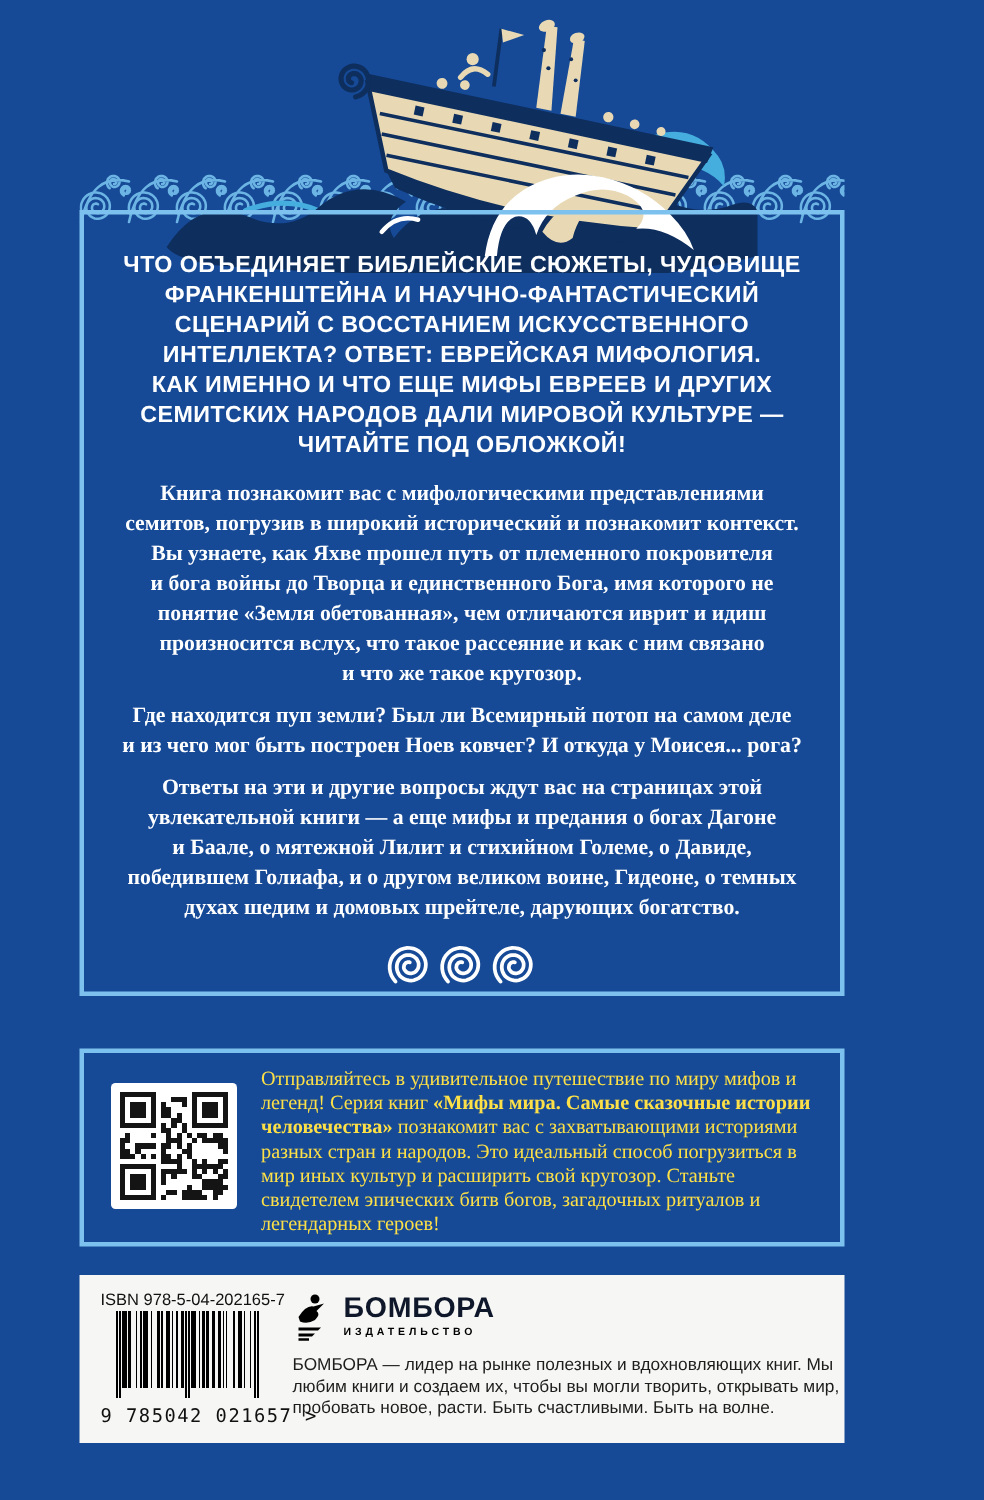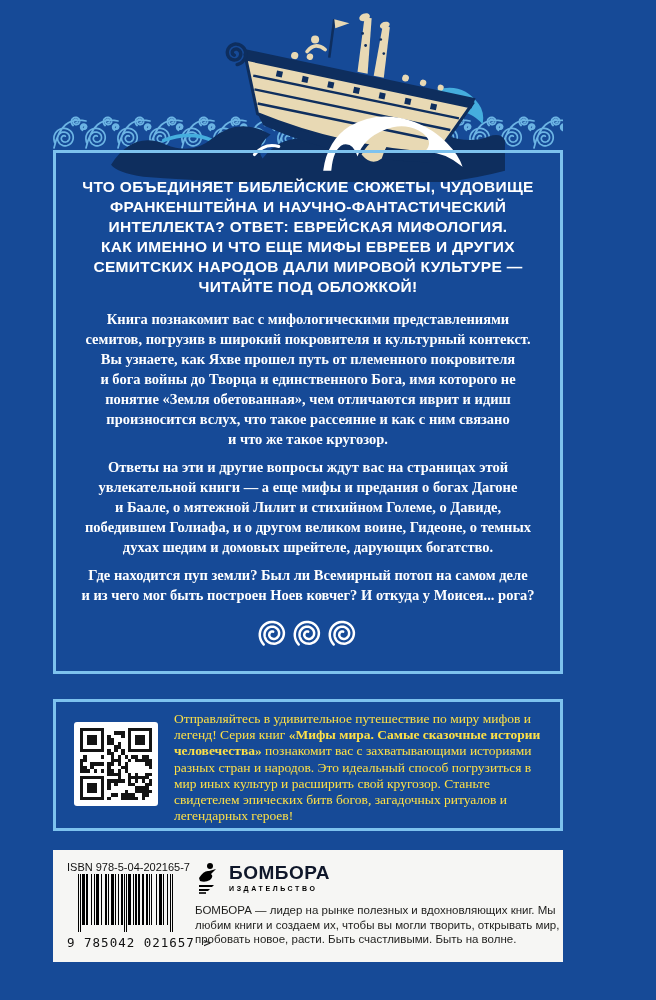--- a/index.html
+++ b/index.html
@@ -7,21 +7,21 @@
     position:relative;width:656px;height:1000px;overflow:hidden;
     background:#164a97;
     font-family:"Liberation Sans",sans-serif;
   }
   
   .band{position:absolute;left:53px;top:108px;width:510px;height:46px;}
   
   .ship{position:absolute;left:103px;top:10px;width:404px;height:172px;}
   
   .frame{
-    position:absolute;left:53px;top:150px;width:510px;height:524px;
+    position:absolute;left:53px;top:140px;width:510px;height:524px;
     border:3px solid #7dc2ee;box-sizing:border-box;
   }
   .headline{
     margin-top:24px;text-align:center;color:#ffffff;
     font:bold 15.5px/20px "Liberation Sans",sans-serif;letter-spacing:.3px;
   }
   .bodytext{
     margin-top:12px;text-align:center;color:#ffffff;
     font:bold 14.5px/20px "Liberation Serif",serif;
   }
@@ -122,44 +122,45 @@
     <path fill="#ffffff" d="M218,158 Q222,128 244,114 Q268,100 296,106 Q322,112 340,130 Q352,142 356,154 Q336,138 318,140 Q330,128 312,118 Q296,110 278,118 Q258,126 252,144 Q248,130 238,132 Q228,136 226,158 Z"></path>
     <path d="M150,142 q10,-12 24,-8" fill="none" stroke="#ffffff" stroke-width="3" stroke-linecap="round"></path>
 
     <path fill="#e8d9b4" d="M256,142 Q268,120 292,122 Q280,130 276,146 Q266,154 256,142 Z"></path>
   </svg>
 
   <div class="frame">
     <div class="headline">
       <div>ЧТО ОБЪЕДИНЯЕТ БИБЛЕЙСКИЕ СЮЖЕТЫ, ЧУДОВИЩЕ</div>
       <div>ФРАНКЕНШТЕЙНА И НАУЧНО-ФАНТАСТИЧЕСКИЙ</div>
+      <div>СЦЕНАРИЙ С ВОССТАНИЕМ ИСКУССТВЕННОГО</div>
       <div>ИНТЕЛЛЕКТА? ОТВЕТ: ЕВРЕЙСКАЯ МИФОЛОГИЯ.</div>
       <div>КАК ИМЕННО И ЧТО ЕЩЕ МИФЫ ЕВРЕЕВ И ДРУГИХ</div>
       <div>СЕМИТСКИХ НАРОДОВ ДАЛИ МИРОВОЙ КУЛЬТУРЕ —</div>
       <div>ЧИТАЙТЕ ПОД ОБЛОЖКОЙ!</div>
     </div>
     <div class="bodytext">
       <div>Книга познакомит вас с мифологическими представлениями</div>
-      <div>семитов, погрузив в широкий покровителя и культурный контекст.</div>
+      <div>семитов, погрузив в широкий исторический и познакомит контекст.</div>
       <div>Вы узнаете, как Яхве прошел путь от племенного покровителя</div>
       <div>и бога войны до Творца и единственного Бога, имя которого не</div>
       <div>понятие «Земля обетованная», чем отличаются иврит и идиш</div>
       <div>произносится вслух, что такое рассеяние и как с ним связано</div>
       <div>и что же такое кругозор.</div>
+    </div>
+    <div class="bodytext follow">
+      <div>Где находится пуп земли? Был ли Всемирный потоп на самом деле</div>
+      <div>и из чего мог быть построен Ноев ковчег? И откуда у Моисея... рога?</div>
     </div>
     <div class="bodytext follow">
       <div>Ответы на эти и другие вопросы ждут вас на страницах этой</div>
       <div>увлекательной книги — а еще мифы и предания о богах Дагоне</div>
       <div>и Баале, о мятежной Лилит и стихийном Големе, о Давиде,</div>
       <div>победившем Голиафа, и о другом великом воине, Гидеоне, о темных</div>
       <div>духах шедим и домовых шрейтеле, дарующих богатство.</div>
-    </div>
-    <div class="bodytext follow">
-      <div>Где находится пуп земли? Был ли Всемирный потоп на самом деле</div>
-      <div>и из чего мог быть построен Ноев ковчег? И откуда у Моисея... рога?</div>
     </div>
     <svg class="ornament" id="ornament-svg" width="104" height="34" viewBox="0 0 104 34">
         <path d="M7.7 27.4L6.2 25.5L5.0 23.4L4.2 21.2L3.8 18.9L3.8 16.5L4.2 14.3L5.0 12.1L6.1 10.2L7.6 8.5L9.3 7.1L11.2 6.0L13.3 5.3L15.4 4.9L17.5 5.0L19.6 5.4L21.5 6.1L23.3 7.2L24.8 8.5L26.0 10.1L27.0 11.9L27.6 13.7L27.9 15.6L27.8 17.5L27.4 19.4L26.7 21.1L25.7 22.7L24.5 24.0L23.1 25.1L21.5 25.9L19.9 26.5L18.2 26.7L16.5 26.6L14.8 26.2L13.3 25.6L11.9 24.7L10.7 23.6L9.8 22.3L9.1 20.9L8.7 19.5L8.5 17.9L8.6 16.5L8.9 15.0L9.5 13.7L10.3 12.5L11.3 11.5L12.4 10.7L13.7 10.1L14.9 9.8L16.2 9.7L17.5 9.8L18.7 10.1L19.9 10.7L20.8 11.4L21.7 12.2L22.3 13.2L22.8 14.2L23.1 15.3L23.1 16.4L23.0 17.5L22.7 18.5L22.2 19.4L21.6 20.2L20.9 20.9L20.1 21.4L19.2 21.7L18.3 21.9L17.4 21.9L16.6 21.8L15.8 21.5L15.1 21.1L14.5 20.6L14.0 20.0L13.6 19.4L13.3 18.7L13.2 18.0L13.3 17.3L13.4 16.7L13.6 16.1L14.0 15.6L14.4 15.1L14.8 14.8L15.3 14.6L15.8 14.4L16.3 14.4L16.8 14.4L17.2 14.6" fill="none" stroke="#ffffff" stroke-width="2.5" stroke-linecap="round"></path>
         <path d="M42.7 27.4L41.2 25.5L40.0 23.4L39.2 21.2L38.8 18.9L38.8 16.5L39.2 14.3L40.0 12.1L41.1 10.2L42.6 8.5L44.3 7.1L46.2 6.0L48.3 5.3L50.4 4.9L52.5 5.0L54.6 5.4L56.5 6.1L58.3 7.2L59.8 8.5L61.0 10.1L62.0 11.9L62.6 13.7L62.9 15.6L62.8 17.5L62.4 19.4L61.7 21.1L60.7 22.7L59.5 24.0L58.1 25.1L56.5 25.9L54.9 26.5L53.2 26.7L51.5 26.6L49.8 26.2L48.3 25.6L46.9 24.7L45.7 23.6L44.8 22.3L44.1 20.9L43.7 19.5L43.5 17.9L43.6 16.5L43.9 15.0L44.5 13.7L45.3 12.5L46.3 11.5L47.4 10.7L48.7 10.1L49.9 9.8L51.2 9.7L52.5 9.8L53.7 10.1L54.9 10.7L55.8 11.4L56.7 12.2L57.3 13.2L57.8 14.2L58.1 15.3L58.1 16.4L58.0 17.5L57.7 18.5L57.2 19.4L56.6 20.2L55.9 20.9L55.1 21.4L54.2 21.7L53.3 21.9L52.4 21.9L51.6 21.8L50.8 21.5L50.1 21.1L49.5 20.6L49.0 20.0L48.6 19.4L48.3 18.7L48.2 18.0L48.3 17.3L48.4 16.7L48.6 16.1L49.0 15.6L49.4 15.1L49.8 14.8L50.3 14.6L50.8 14.4L51.3 14.4L51.8 14.4L52.2 14.6" fill="none" stroke="#ffffff" stroke-width="2.5" stroke-linecap="round"></path>
         <path d="M77.7 27.4L76.2 25.5L75.0 23.4L74.2 21.2L73.8 18.9L73.8 16.5L74.2 14.3L75.0 12.1L76.1 10.2L77.6 8.5L79.3 7.1L81.2 6.0L83.3 5.3L85.4 4.9L87.5 5.0L89.6 5.4L91.5 6.1L93.3 7.2L94.8 8.5L96.0 10.1L97.0 11.9L97.6 13.7L97.9 15.6L97.8 17.5L97.4 19.4L96.7 21.1L95.7 22.7L94.5 24.0L93.1 25.1L91.5 25.9L89.9 26.5L88.2 26.7L86.5 26.6L84.8 26.2L83.3 25.6L81.9 24.7L80.7 23.6L79.8 22.3L79.1 20.9L78.7 19.5L78.5 17.9L78.6 16.5L78.9 15.0L79.5 13.7L80.3 12.5L81.3 11.5L82.4 10.7L83.7 10.1L84.9 9.8L86.2 9.7L87.5 9.8L88.7 10.1L89.9 10.7L90.8 11.4L91.7 12.2L92.3 13.2L92.8 14.2L93.1 15.3L93.1 16.4L93.0 17.5L92.7 18.5L92.2 19.4L91.6 20.2L90.9 20.9L90.1 21.4L89.2 21.7L88.3 21.9L87.4 21.9L86.6 21.8L85.8 21.5L85.1 21.1L84.5 20.6L84.0 20.0L83.6 19.4L83.3 18.7L83.2 18.0L83.3 17.3L83.4 16.7L83.6 16.1L84.0 15.6L84.4 15.1L84.8 14.8L85.3 14.6L85.8 14.4L86.3 14.4L86.8 14.4L87.2 14.6" fill="none" stroke="#ffffff" stroke-width="2.5" stroke-linecap="round"></path>
       </svg>
   </div>
 
   <div class="series-panel">
     <div class="qr-box">

